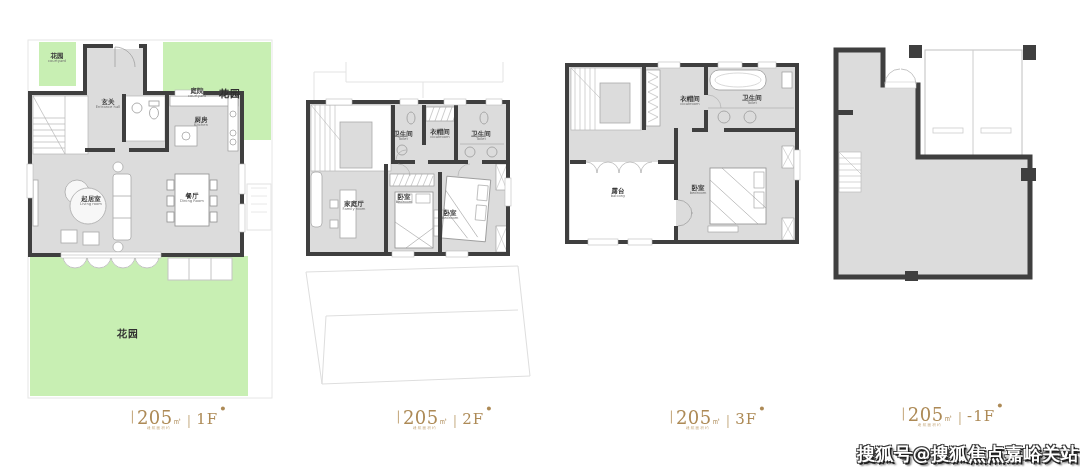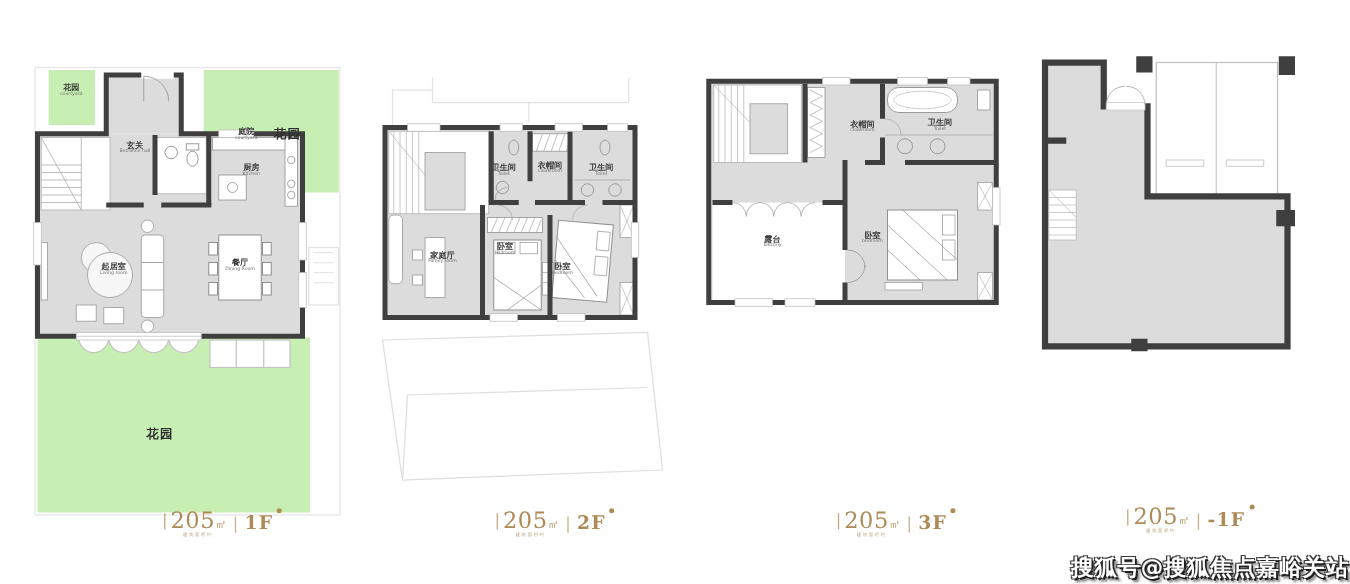--- a/index.html
+++ b/index.html
@@ -15,34 +15,34 @@
   
   .floorlabel{position:absolute;transform:translate(-50%,-50%);display:flex;align-items:flex-end;
               color:#ad8a56;font-family:"DejaVu Serif",serif;z-index:6;white-space:nowrap;padding-left:47px;}
   .fl-bracket{width:2px;height:13px;border-left:1px solid #c3a578;margin-right:2px;align-self:center;}
   .fl-areawrap{position:relative;display:inline-block;text-align:center;}
   .fl-area{font-size:18px;letter-spacing:.5px;}
   .fl-unit{font-size:9px;}
   .fl-note{position:absolute;left:50%;bottom:-5px;transform:translateX(-50%) scale(.6);
            font-size:6px;letter-spacing:2px;color:#c3a578;font-family:"DejaVu Sans",sans-serif;}
   .fl-div{font-size:13px;color:#c9b28b;margin:0 5px;font-weight:200;}
-  .fl-floor{font-size:15px;font-weight:700;letter-spacing:1px;}
+  .fl-floor{font-size:15px;font-weight:400;letter-spacing:1px;}
   .fl-dot{width:4px;height:4px;border-radius:50%;background:#ad8a56;margin-left:3px;position:relative;top:-9px;align-self:center;}
   
   .watermark{position:absolute;right:1px;bottom:1px;z-index:10;font-size:18px;font-weight:700;
              letter-spacing:.5px;color:#ffffff;font-family:"DejaVu Sans",sans-serif;
              text-shadow:1.5px 1.5px 0 #1f1f1f,-1px -1px 0 #3a3a3a,1px -1px 0 #3a3a3a,
                          -1px 1px 0 #3a3a3a,3px 3px 2px rgba(0,0,0,.55);}
 </style>
 </head>
 <body>
 
 <div id="canvas">
 
-  <div class="plan" style="left:25px;top:48px;width:250px;height:370px">
+  <div class="plan" style="left:25px;top:34px;width:250px;height:370px">
     <svg width="250" height="370" viewBox="0 0 250 370">
       <g>
         <rect x="3" y="6" width="244" height="358" fill="none" stroke="#e6e6e6" stroke-width="1"></rect>
         <rect x="222" y="150" width="24" height="46" fill="none" stroke="#e2e2e2"></rect>
         <path d="M226,154 h16 M226,162 h16 M226,170 h16 M226,178 h16" stroke="#e8e8e8" stroke-width="1"></path>
       </g>
       <g>
         <rect x="14" y="8" width="37" height="44" fill="#c8efb3"></rect>
         <rect x="138" y="8" width="108" height="98" fill="#c8efb3"></rect>
         <rect x="5" y="222" width="218" height="140" fill="#c8efb3"></rect>

